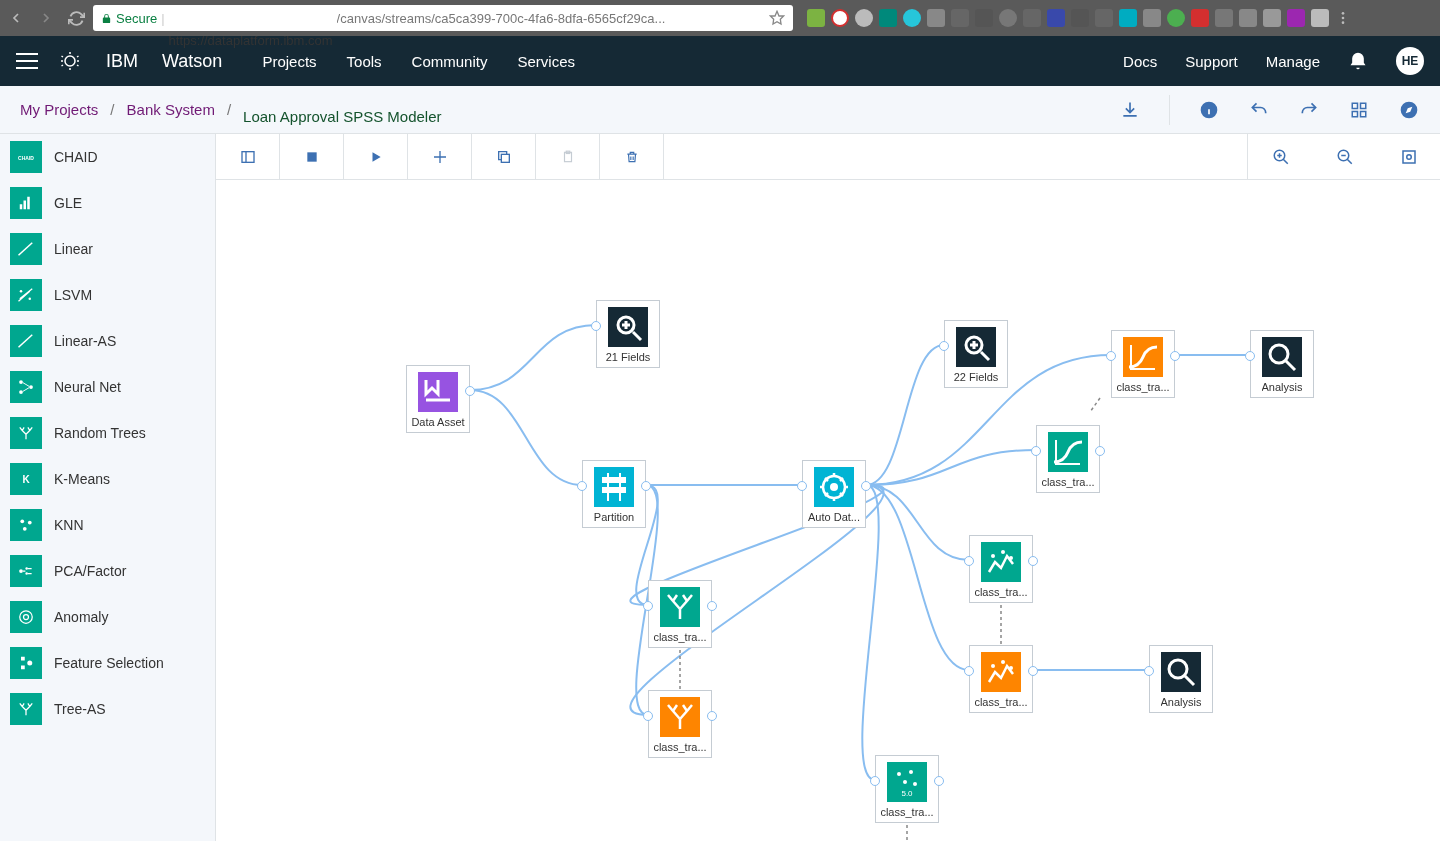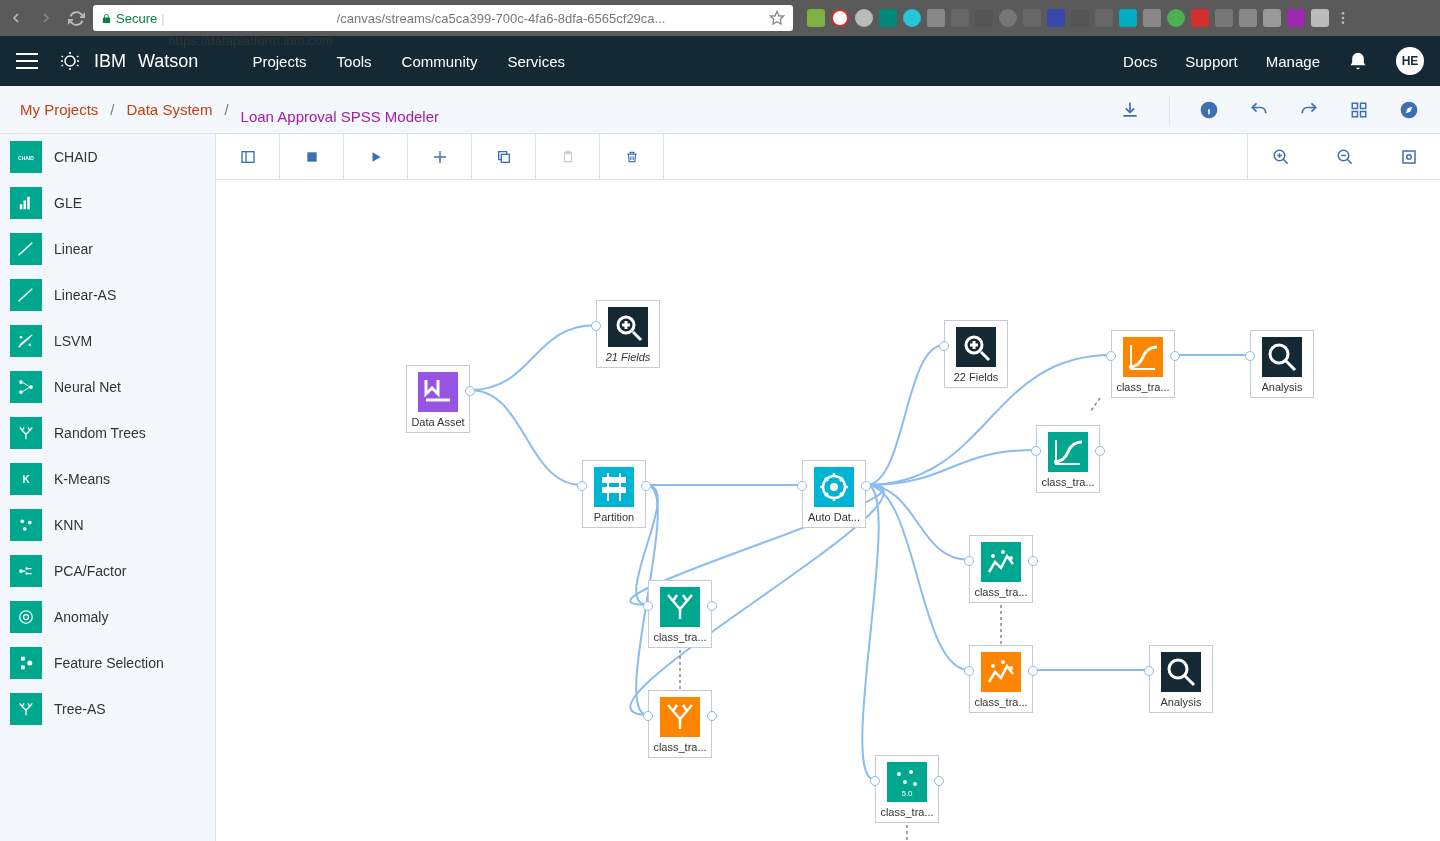--- a/index.html
+++ b/index.html
@@ -13,33 +13,33 @@
 .secure { color: #0b8043; font-size: 13px; display: flex; align-items: center; gap: 4px; }
 .url-host { color: #333; margin-top: 44px; }
 .url-path { color: #777; white-space: nowrap; overflow: hidden; text-overflow: ellipsis; }
 .chrome-ext { display: flex; gap: 6px; margin-left: 6px; align-items: center; }
 .ext-icon { width: 18px; height: 18px; border-radius: 3px; }
 
 
 .watson-header { height: 50px; background: #152935; display: flex; align-items: center; padding: 0 16px; color: #fff; }
 .burger { width: 22px; height: 16px; display: flex; flex-direction: column; justify-content: space-between; cursor: pointer; margin-right: 20px; }
 .burger span { height: 2px; background: #fff; }
-.watson-logo { display: flex; align-items: center; gap: 12px; font-size: 18px; margin-right: 54px; }
+.watson-logo { display: flex; align-items: center; gap: 24px; font-size: 18px; margin-right: 40px; }
 .watson-logo .thin { font-weight: 300; }
 .watson-logo .bold { font-weight: 400; }
 .nav-links { display: flex; gap: 30px; font-size: 15px; }
 .nav-links span { cursor: pointer; }
 .header-right { margin-left: auto; display: flex; gap: 28px; align-items: center; font-size: 15px; }
 .avatar { width: 28px; height: 28px; border-radius: 50%; background: #fff; color: #152935; display: flex; align-items: center; justify-content: center; font-size: 12px; font-weight: 600; }
 
 
 .breadcrumb-bar { height: 48px; background: #f4f7fb; border-bottom: 1px solid #dfe3e6; display: flex; align-items: center; padding: 0 20px; font-size: 15px; }
-.breadcrumb-bar .link { color: #c2410c; cursor: pointer; }
+.breadcrumb-bar .link { color: #701a75; cursor: pointer; }
 .breadcrumb-bar .sep { margin: 0 12px; color: #777; }
-.breadcrumb-bar .current { color: #a21caf; margin-top: 13px; }
+.breadcrumb-bar .current { color: #14532d; margin-top: 13px; }
 .breadcrumb-actions { margin-left: auto; display: flex; gap: 28px; align-items: center; }
 .ba-icon { width: 22px; height: 22px; display: flex; align-items: center; justify-content: center; cursor: pointer; }
 
 
 .main { display: flex; height: calc(100vh - 36px - 50px - 48px); }
 .sidebar { width: 216px; background: #f4f7fb; border-right: 1px solid #dfe3e6; overflow-y: auto; }
 .side-item { display: flex; align-items: center; height: 46px; padding: 0 10px; gap: 12px; font-size: 14px; color: #333; cursor: pointer; }
 .side-icon { width: 32px; height: 32px; background: #00a78f; display: flex; align-items: center; justify-content: center; flex-shrink: 0; }
 .side-icon svg { width: 20px; height: 20px; }
 
@@ -156,21 +156,21 @@
     <svg width="20" height="20" viewBox="0 0 24 24" fill="#fff">
         <path d="M12 2a7 7 0 00-7 7v5l-2 3h18l-2-3V9a7 7 0 00-7-7zM10 20a2 2 0 004 0"></path>
       </svg>
     <div class="avatar">HE</div>
   </div>
 </div>
 
 <div class="breadcrumb-bar">
   <span class="link">My Projects</span>
   <span class="sep">/</span>
-  <span class="link">Data System</span>
+  <span class="link">Bank System</span>
   <span class="sep">/</span>
   <span class="current">Loan Approval SPSS Modeler</span>
   <div class="breadcrumb-actions">
     <div class="ba-icon">
         <svg width="20" height="20" viewBox="0 0 24 24" fill="none" stroke="#3d70b2" stroke-width="2">
           <path d="M12 3v12m-5-5l5 5 5-5M4 19h16"></path>
         </svg>
       </div>
     <div style="width:1px;height:30px;background:#dfe3e6"></div>
     <div class="ba-icon">
@@ -230,34 +230,34 @@
         <div class="side-icon">
           <svg viewBox="0 0 32 32">
             <path d="M4 26 L26 6" stroke="#fff" stroke-width="2.5"></path>
           </svg>
         </div>
         <span>Linear</span>
       </div>
       <div class="side-item">
         <div class="side-icon">
           <svg viewBox="0 0 32 32">
-            <path d="M4 26 L26 6" stroke="#fff" stroke-width="2.5"></path>
-          </svg>
-        </div>
-        <span>Linear-AS</span>
-      </div>
-      <div class="side-item">
-        <div class="side-icon">
-          <svg viewBox="0 0 32 32">
             <path d="M6 22 L26 6 M4 26 L22 10" stroke="#fff" stroke-width="2"></path>
             <circle cx="8" cy="10" r="2" fill="#fff"></circle>
             <circle cx="22" cy="22" r="2" fill="#fff"></circle>
           </svg>
         </div>
         <span>LSVM</span>
+      </div>
+      <div class="side-item">
+        <div class="side-icon">
+          <svg viewBox="0 0 32 32">
+            <path d="M4 26 L26 6" stroke="#fff" stroke-width="2.5"></path>
+          </svg>
+        </div>
+        <span>Linear-AS</span>
       </div>
       <div class="side-item">
         <div class="side-icon">
           <svg viewBox="0 0 32 32">
             <circle cx="8" cy="8" r="3" fill="#fff"></circle>
             <circle cx="8" cy="24" r="3" fill="#fff"></circle>
             <circle cx="24" cy="16" r="3" fill="#fff"></circle>
             <path d="M11 9l10 6M11 23l10-6" stroke="#fff" stroke-width="1.5"></path>
           </svg>
         </div>
@@ -416,21 +416,21 @@
         </svg>
     <div class="node" style="left: 190px; top: 185px;">
           <div class="port out"></div>
           <div class="ni bg-purple">
             <svg viewBox="0 0 40 40">
               <path d="M20 8v14l-6-6-6 6V8M8 28h24" stroke="#fff" stroke-width="3" fill="none"></path>
             </svg>
           </div>
           <div class="nl">Data Asset</div>
         </div>
-        <div class="node" style="left: 380px; top: 120px; font-style: italic;">
+        <div class="node" style="left: 380px; top: 120px;">
           <div class="port in"></div>
           <div class="ni bg-dark">
             <svg viewBox="0 0 40 40">
               <circle cx="18" cy="18" r="8" stroke="#fff" stroke-width="3" fill="none"></circle>
               <path d="M18 14v8M14 18h8M25 25l8 8" stroke="#fff" stroke-width="3"></path>
             </svg>
           </div>
           <div class="nl">21 Fields</div>
         </div>
         <div class="node" style="left: 366px; top: 280px;">

